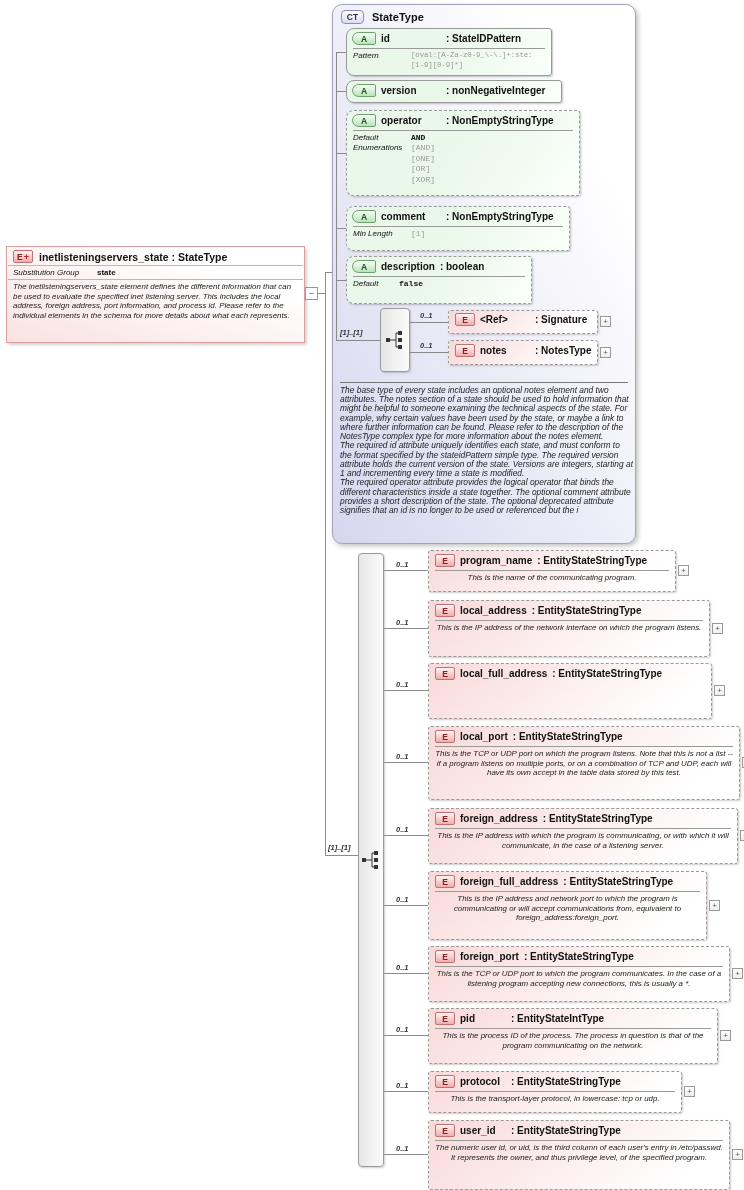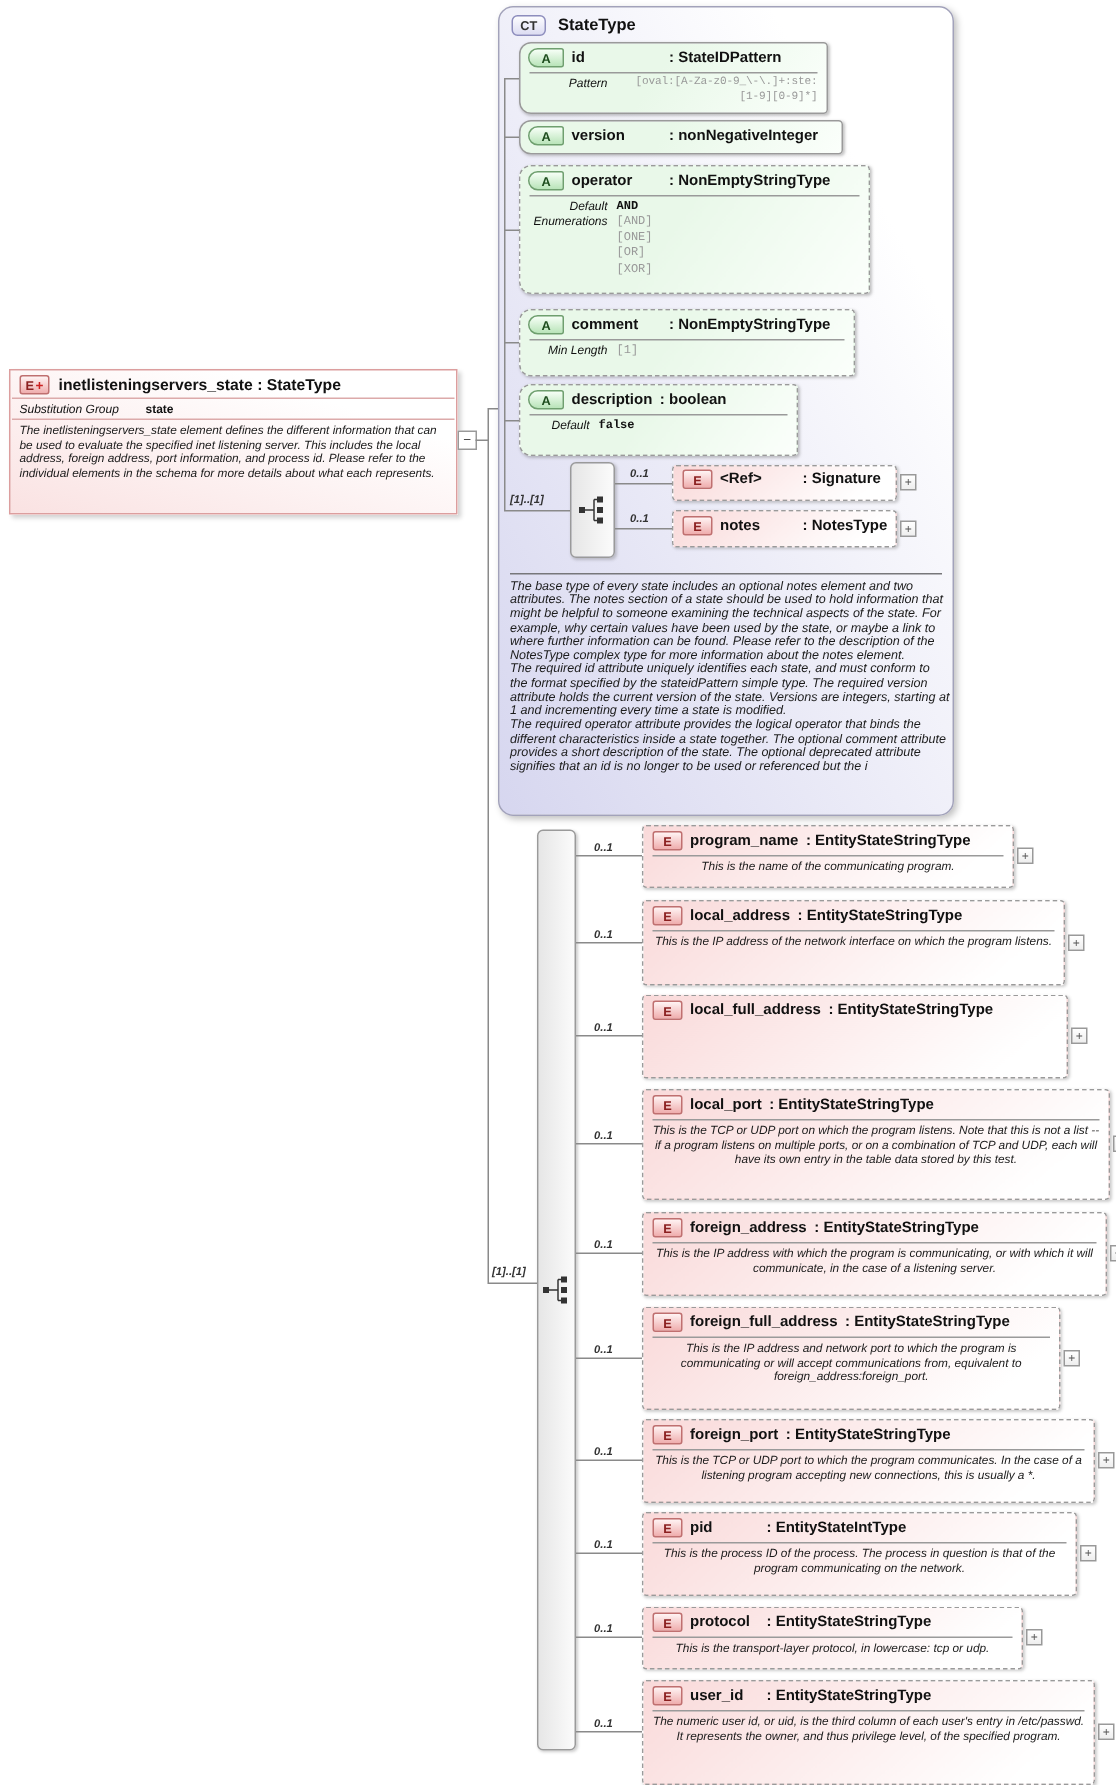--- a/index.html
+++ b/index.html
@@ -43,21 +43,21 @@
   .ct-head{display:flex;align-items:center;gap:8px;padding:5px 8px;}
   .ct-title{font-weight:bold;font-size:11px;}
   
   .attr-box{position:absolute;box-sizing:border-box;border:1px solid #9a9a9a;border-radius:8px 3px 3px 8px;
          background:linear-gradient(125deg,#e9f8e9 45%,#fbfffb);box-shadow:1px 1px 2px rgba(90,90,90,.35);}
   .attr-box.optional{border-style:dashed;}
   .attr-head{display:flex;align-items:center;gap:5px;padding:3px 5px 2px;}
   .attr-name{font-weight:bold;font-size:10px;min-width:60px;white-space:nowrap;}
   .attr-name.natural{min-width:0;}
   .attr-type{font-weight:bold;font-size:10px;white-space:nowrap;}
-  .attr-facets{margin:1px 6px 0;border-top:1px solid #9a9a9a;padding:2px 0 1px;text-align:right;}
+  .attr-facets{margin:1px 6px 0;border-top:1px solid #9a9a9a;padding:2px 0 1px;}
   .facet-row{display:flex;gap:6px;line-height:1.3;}
   .facet-label{font:italic 8px "Liberation Sans",sans-serif;min-width:52px;color:#111;white-space:nowrap;}
   .facet-val{font-size:8px;color:#999;font-family:Liberation Mono, monospace;}
   .facet-val.strong{color:#111;font-weight:bold;}
   .facet-val.mono{font-size:7.4px;letter-spacing:-0.1px;}
   
   .seq-box{position:absolute;box-sizing:border-box;border:1px solid #9a9a9a;border-radius:4px;
          background:linear-gradient(to right,#e6e6e6,#fbfbfb);box-shadow:1px 1px 2px rgba(90,90,90,.3);}
   .seq-glyph{position:absolute;left:50%;top:50%;transform:translate(-50%,-50%);}
   
@@ -314,21 +314,21 @@
     </div>
       <div class="el-row e3">
       <div class="conn-line"></div>
       <div class="row-card">0..1</div>
       <div class="el-box">
         <div class="el-head">
           <span class="badge badge-e">E</span>
           <span class="el-name">local_port</span>
           <span class="el-type">: EntityStateStringType</span>
         </div>
-        <div class="el-desc">This is the TCP or UDP port on which the program listens. Note that this is not a list -- if a program listens on multiple ports, or on a combination of TCP and UDP, each will have its own entry in the table data stored by this test.</div>
+        <div class="el-desc">This is the TCP or UDP port on which the program listens. Note that this is not a list -- if a program listens on multiple ports, or on a combination of TCP and UDP, each will have its own accept in the table data stored by this test.</div>
         <div class="plus-btn">+</div>
       </div>
     </div>
       <div class="el-row e4">
       <div class="conn-line"></div>
       <div class="row-card">0..1</div>
       <div class="el-box">
         <div class="el-head">
           <span class="badge badge-e">E</span>
           <span class="el-name">foreign_address</span>

